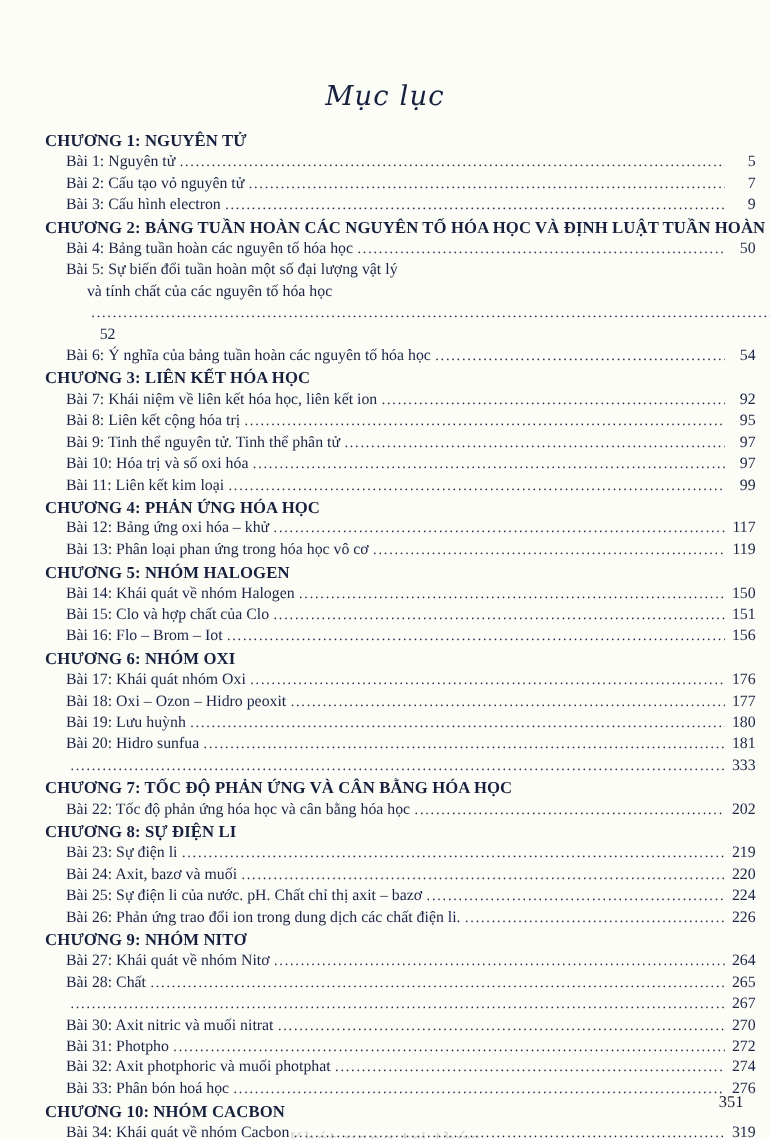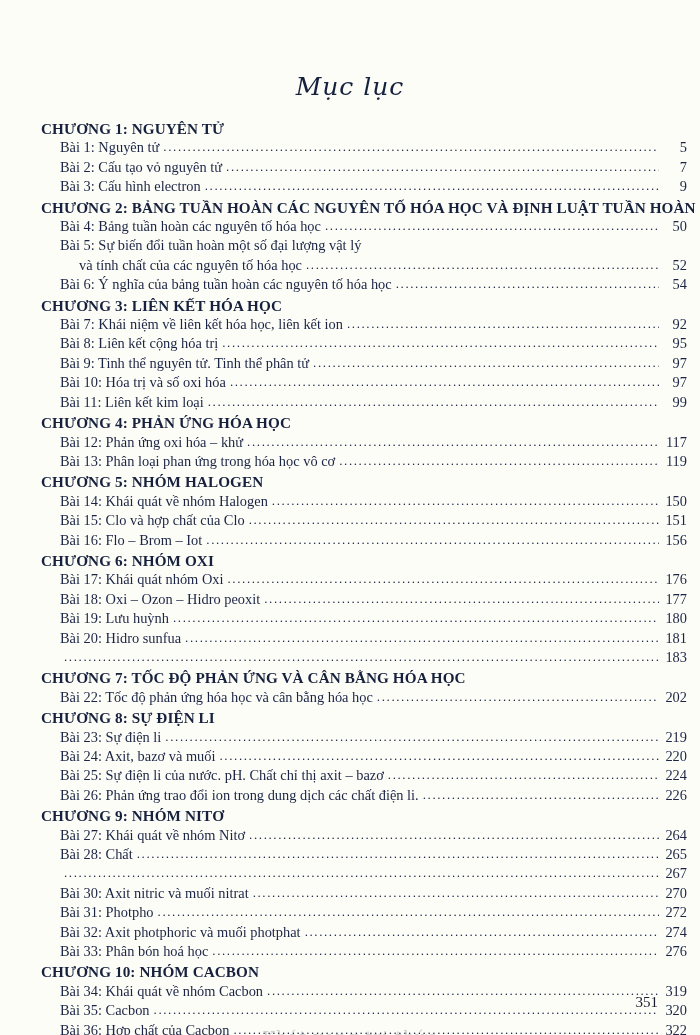--- a/index.html
+++ b/index.html
@@ -71,20 +71,21 @@
     top: -1px;
   }
   .entry .page-num {
     white-space: nowrap;
     text-align: right;
     min-width: 26px;
     font-size: 14.4px;
   }
   .entry.cont {
     padding-left: 38px;
+    flex-direction: column;
   }
   .entry.cont .label {
     white-space: nowrap;
   }
   .watermark {
     position: absolute;
     left: 0;
     right: 0;
     bottom: 12px;
     text-align: center;
@@ -100,21 +101,21 @@
   }
   .wm-sub {
     font-family: "DejaVu Serif", serif;
     font-size: 17px;
     color: rgba(120,120,120,0.33);
     letter-spacing: 1px;
     margin-top: 4px;
   }
   .folio {
     position: absolute;
-    right: 42px;
+    right: 24px;
     bottom: 48px;
     font-size: 15px;
     font-family: "Liberation Serif", serif;
     color: #1a1a2e;
   }
 </style>
 </head>
 <body>
 
 <div class="page">
@@ -180,21 +181,21 @@
         <span class="dots">................................................................................................................................................................</span>
         <span class="page-num">97</span>
       </div>
       <div class="entry">
         <span class="label">Bài 11: Liên kết kim loại</span>
         <span class="dots">................................................................................................................................................................</span>
         <span class="page-num">99</span>
       </div>
       <div class="chapter">CHƯƠNG 4: PHẢN ỨNG HÓA HỌC</div>
       <div class="entry">
-        <span class="label">Bài 12: Phản ứng oxi hóa – khử</span>
+        <span class="label">Bài 12: Bảng ứng oxi hóa – khử</span>
         <span class="dots">................................................................................................................................................................</span>
         <span class="page-num">117</span>
       </div>
       <div class="entry">
         <span class="label">Bài 13: Phân loại phan ứng trong hóa học vô cơ</span>
         <span class="dots">................................................................................................................................................................</span>
         <span class="page-num">119</span>
       </div>
       <div class="chapter">CHƯƠNG 5: NHÓM HALOGEN</div>
       <div class="entry">
@@ -228,21 +229,21 @@
         <span class="dots">................................................................................................................................................................</span>
         <span class="page-num">180</span>
       </div>
       <div class="entry">
         <span class="label">Bài 20: Hidro sunfua</span>
         <span class="dots">................................................................................................................................................................</span>
         <span class="page-num">181</span>
       </div>
       <div class="entry">
         <span class="dots">................................................................................................................................................................</span>
-        <span class="page-num">183</span>
+        <span class="page-num">333</span>
       </div>
       <div class="chapter">CHƯƠNG 7: TỐC ĐỘ PHẢN ỨNG VÀ CÂN BẰNG HÓA HỌC</div>
       <div class="entry">
         <span class="label">Bài 22: Tốc độ phản ứng hóa học và cân bằng hóa học</span>
         <span class="dots">................................................................................................................................................................</span>
         <span class="page-num">202</span>
       </div>
       <div class="chapter">CHƯƠNG 8: SỰ ĐIỆN LI</div>
       <div class="entry">
         <span class="label">Bài 23: Sự điện li</span>

